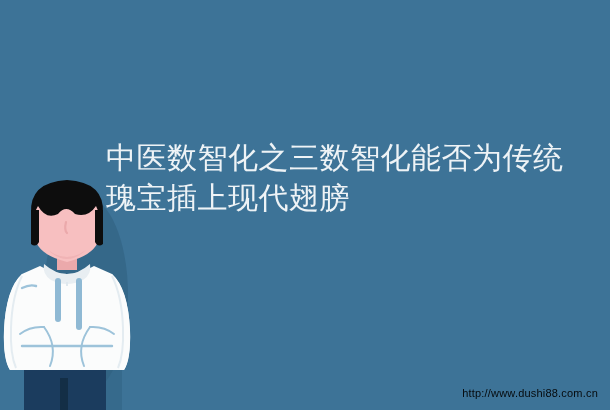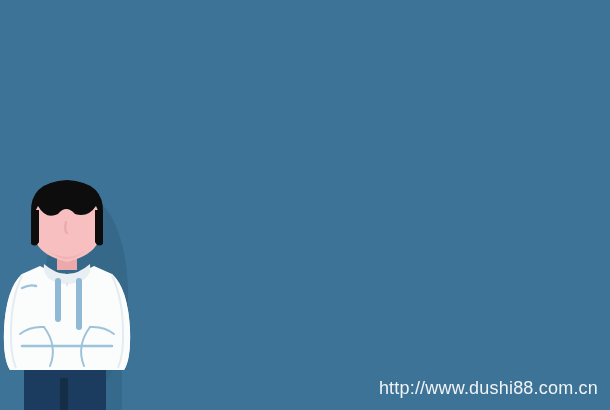--- a/index.html
+++ b/index.html
@@ -43,23 +43,23 @@
     letter-spacing: 0.5px;
     white-space: nowrap;
     font-weight: 400;
   }
 
   
   #watermark {
     position: absolute;
     right: 12px;
     bottom: 11px;
-    color: #ffffff;
+    color: #000000;
     opacity: 0.92;
-    font-size: 18px;
+    font-size: 11px;
     letter-spacing: 0.2px;
     white-space: nowrap;
     margin-left: 14px;
   }
 </style>
 </head>
 <body>
 
 <div id="card">
 
@@ -123,16 +123,20 @@
         <path d="M22 176 L112 176" stroke="#9dc3da" stroke-width="2.4" fill="none" stroke-linecap="round"></path>
         <path d="M44 157 Q58 176 50 196" stroke="#9dc3da" stroke-width="2" fill="none" stroke-linecap="round"></path>
         <path d="M90 157 Q76 176 84 196" stroke="#9dc3da" stroke-width="2" fill="none" stroke-linecap="round"></path>
 
         <path d="M67 112 L67 116" stroke="#dfe8ee" stroke-width="2" fill="none"></path>
       </g>
 
     </svg>
   </div>
 
+  <div id="title-block">
+    <div class="title-line">中医数智化之三数智化能否为传统</div>
+    <div class="title-line">瑰宝插上现代翅膀</div>
+  </div>
 
   <div id="watermark">http://www.dushi88.com.cn</div>
 
 </div>
 
 </body></html>

